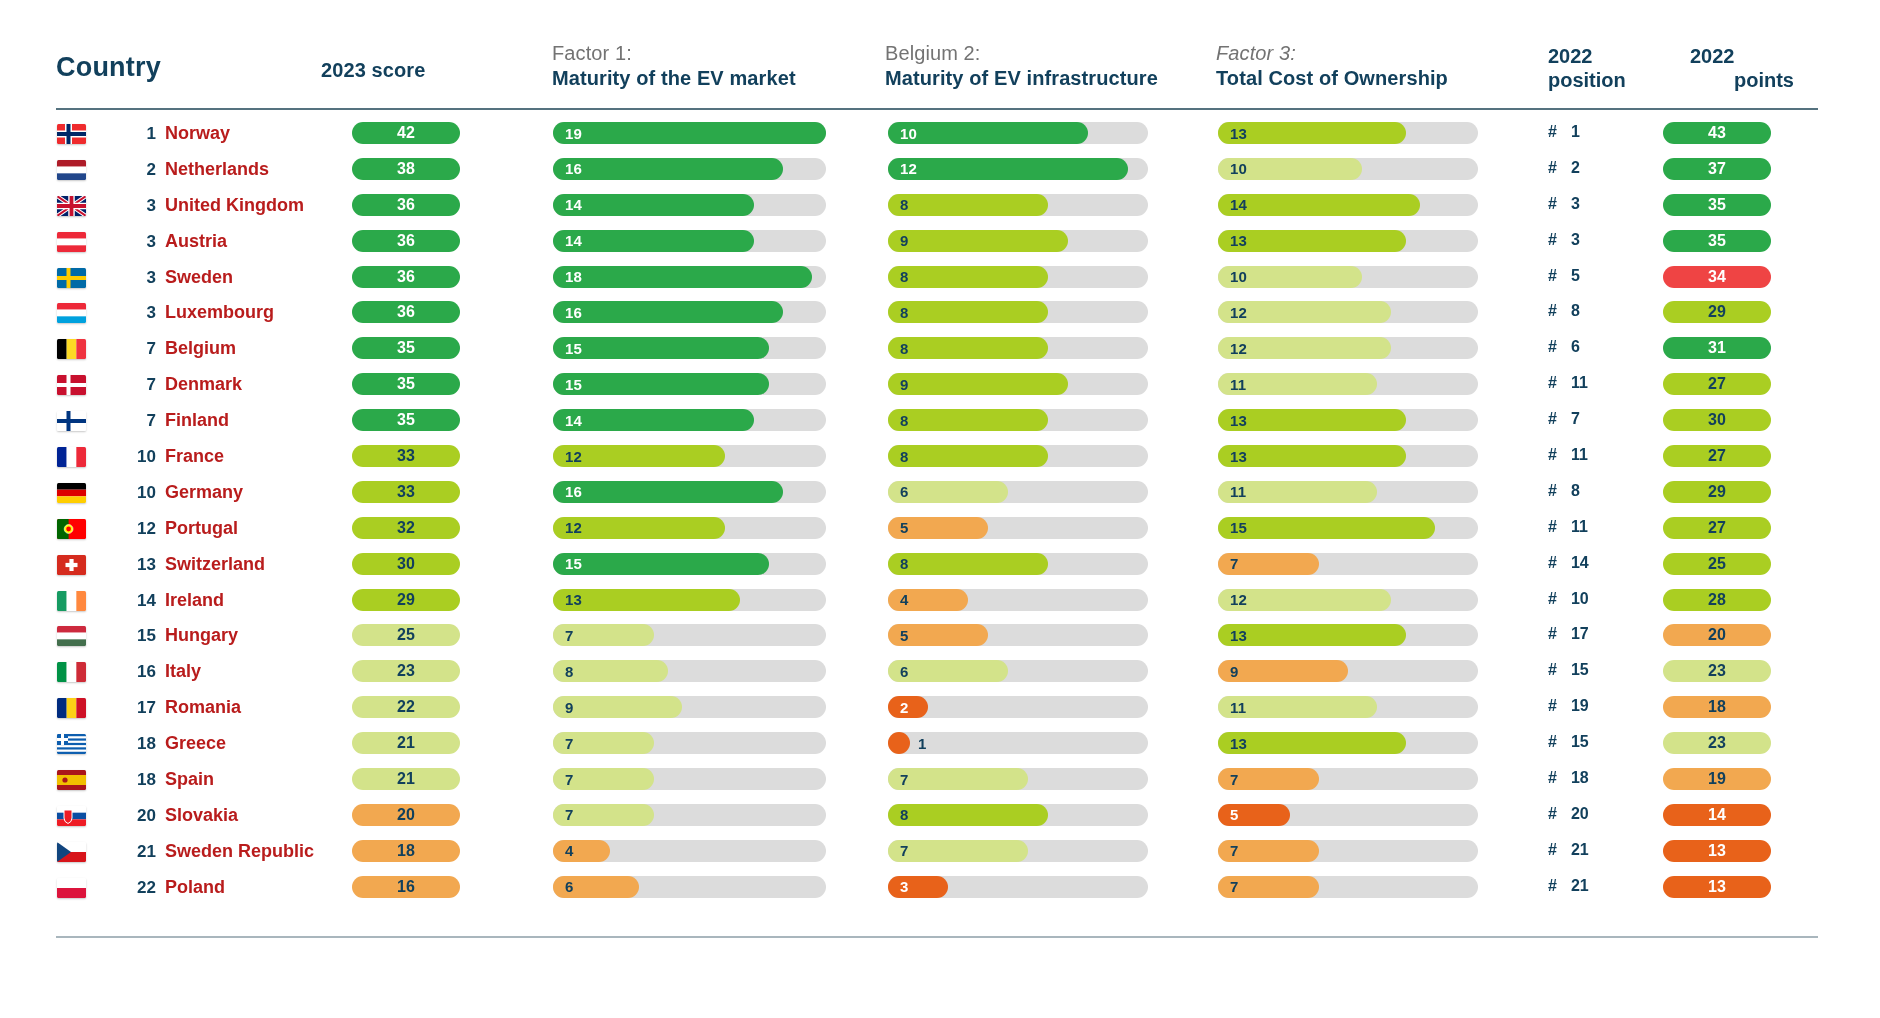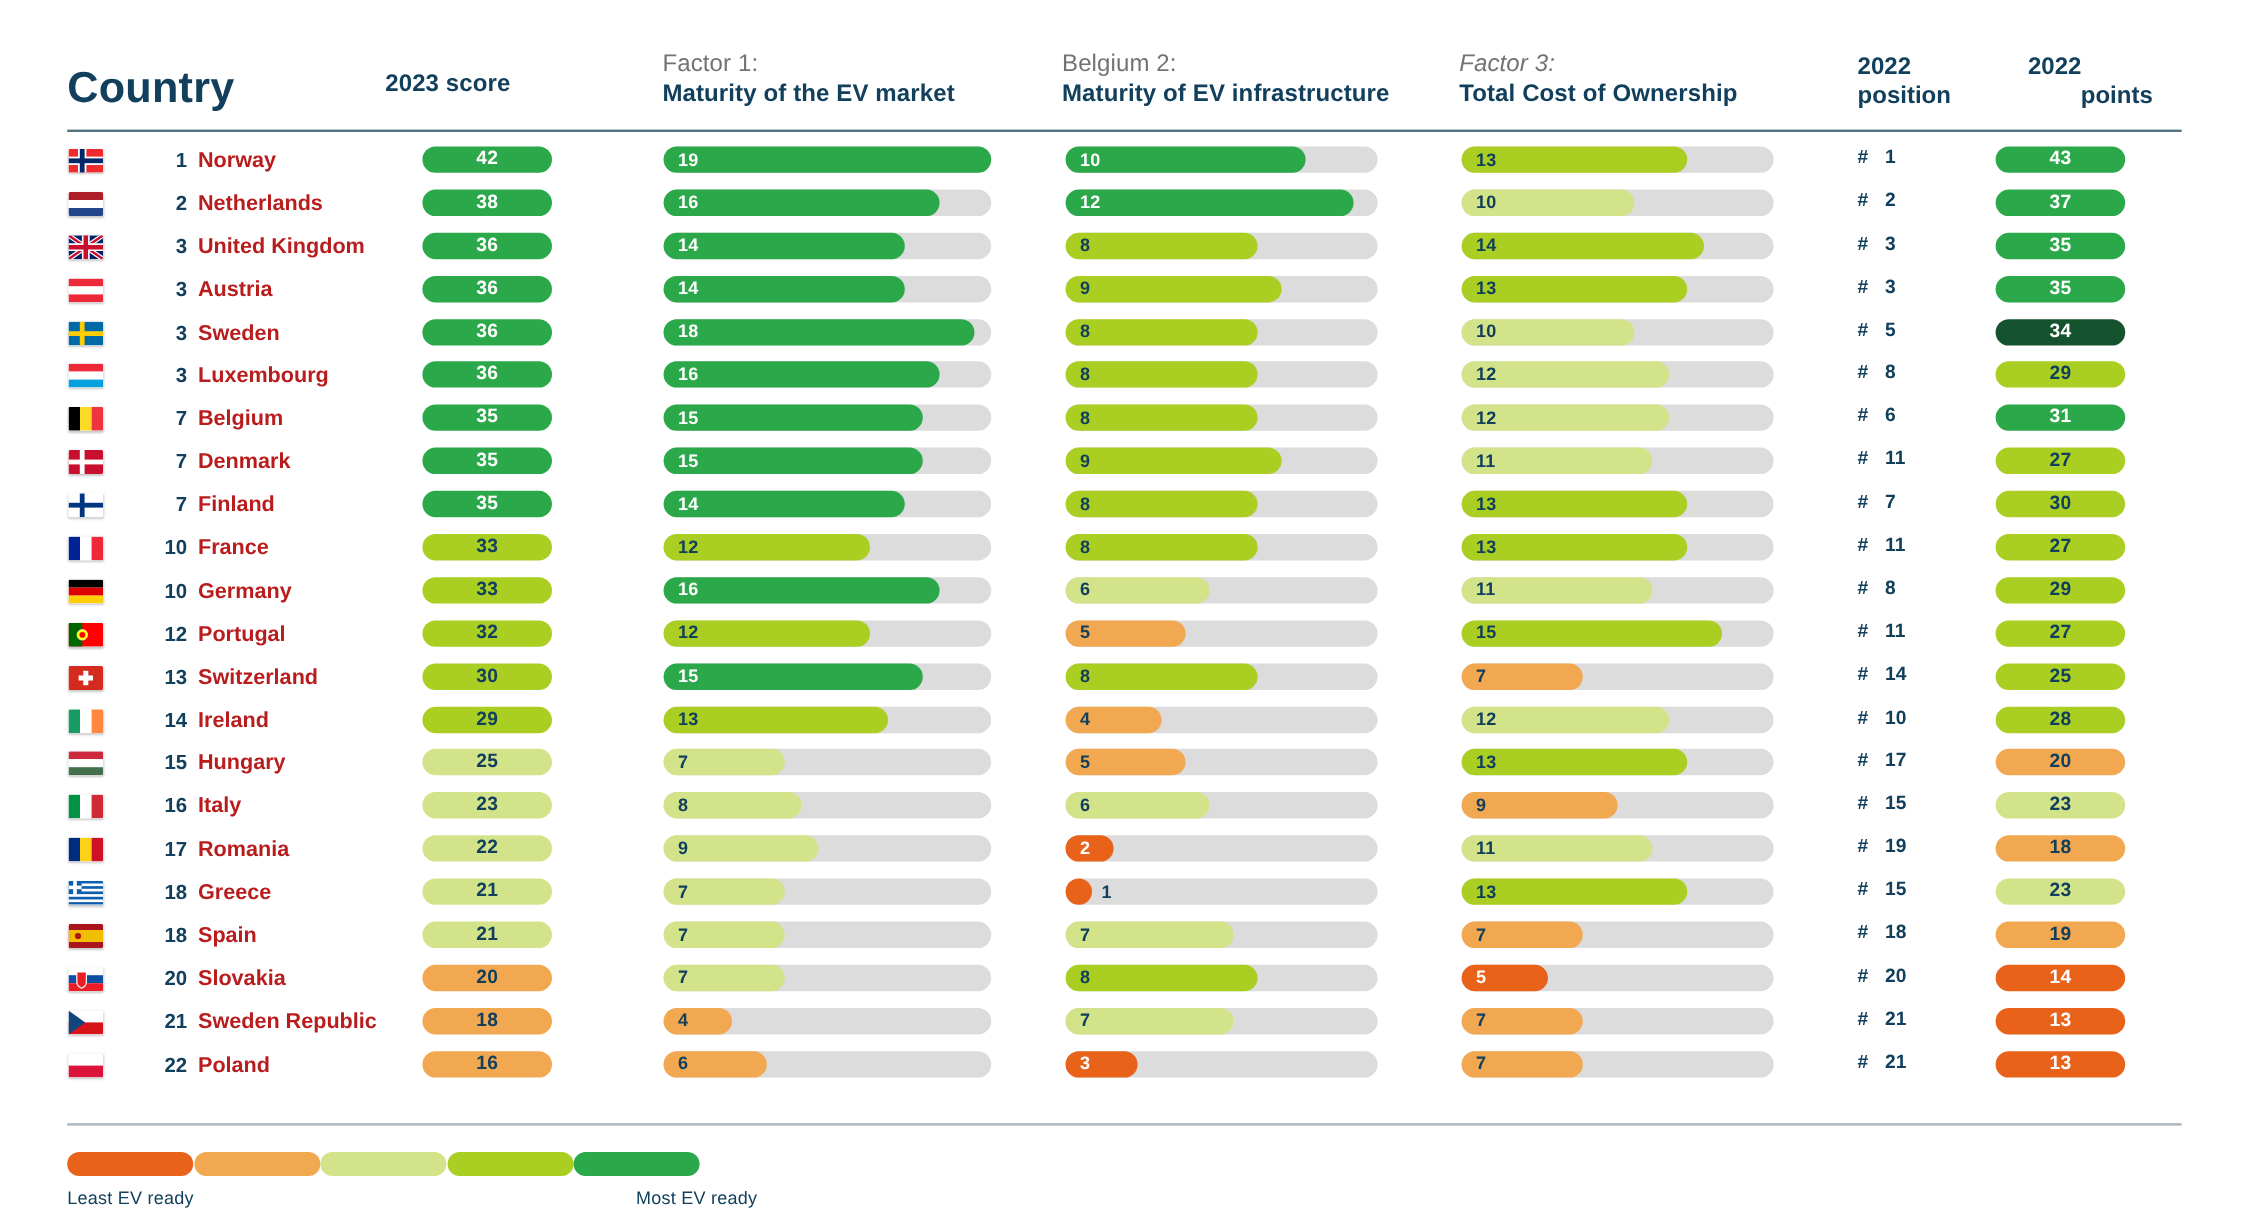--- a/index.html
+++ b/index.html
@@ -15,21 +15,21 @@
   .header { position: absolute; left: 0; top: 0; width: 1880px; height: 112px; }
   .hcell { position: absolute; color: #13405c; }
   .h-sub {
     font-size: 20px; font-weight: 400; color:#737373;
     letter-spacing:.1px; line-height: 22px;
   }
   .h-main {
     font-size: 20px; font-weight: bold; color:#12405c;
     letter-spacing:.1px; line-height: 24px; white-space: nowrap;
   }
-  .h-country { font-size: 36px; font-weight: bold; color:#12405c; letter-spacing:.2px; }
+  .h-country { font-size: 27px; font-weight: bold; color:#12405c; letter-spacing:.2px; }
   .h-two { line-height: 24px; font-size: 20px; font-weight: bold; color:#12405c; }
 
   .hrule {
     position: absolute; left: 56px; top: 108px; width: 1762px; height: 2px;
     background: #55727f;
   }
 
   
   .rows { position: absolute; left: 0; top: 119px; width: 1880px; }
   .row { position: relative; height: 35.9px; }
@@ -271,21 +271,21 @@
       <div class="barlabel" style="color:#12405C">8</div>
     </div>
     <div class="track t3">
       <div class="fill" style="width:144px;background:#D3E38A"></div>
       <div class="barlabel" style="color:#12405C">10</div>
     </div>
     <div class="pos">
           <span class="hash">#</span>
           <span class="num">5</span>
         </div>
-    <div class="pill pill-pts" style="background:#14532d;color:#ffffff">34</div>
+    <div class="pill pill-pts" style="background:#ef4444;color:#ffffff">34</div>
   </div>
   <div class="row">
     <div class="flag">
           <svg viewBox="0 0 29 20">
             <rect x="0" y="0" width="29" height="6.666666666666667" fill="#ED2939"></rect>
             <rect x="0" y="6.666666666666667" width="29" height="6.666666666666667" fill="#ffffff"></rect>
             <rect x="0" y="13.333333333333334" width="29" height="6.666666666666667" fill="#00A1DE"></rect>
           </svg>
         </div>
     <div class="rank">3</div>
@@ -776,23 +776,14 @@
     </div>
     <div class="pos">
           <span class="hash">#</span>
           <span class="num">21</span>
         </div>
     <div class="pill pill-pts" style="background:#E8621A;color:#ffffff">13</div>
   </div>
     </div>
 
   <div class="legrule"></div>
-  <div class="legend" id="legend">
-    <div class="legtext" style="left:0px; top:30px;">Least EV ready</div>
-    <div class="legtext" style="left:474px; top:30px;">Most EV ready</div>
-  <div class="swatch" style="left: 0px; background: rgb(232, 98, 26);"></div>
-      <div class="swatch" style="left: 105.5px; background: rgb(242, 168, 80);"></div>
-      <div class="swatch" style="left: 211px; background: rgb(211, 227, 138);"></div>
-      <div class="swatch" style="left: 316.5px; background: rgb(170, 206, 34);"></div>
-      <div class="swatch" style="left: 422px; background: rgb(43, 169, 74);"></div>
-    </div>
 
 </div>
 
 </body></html>

